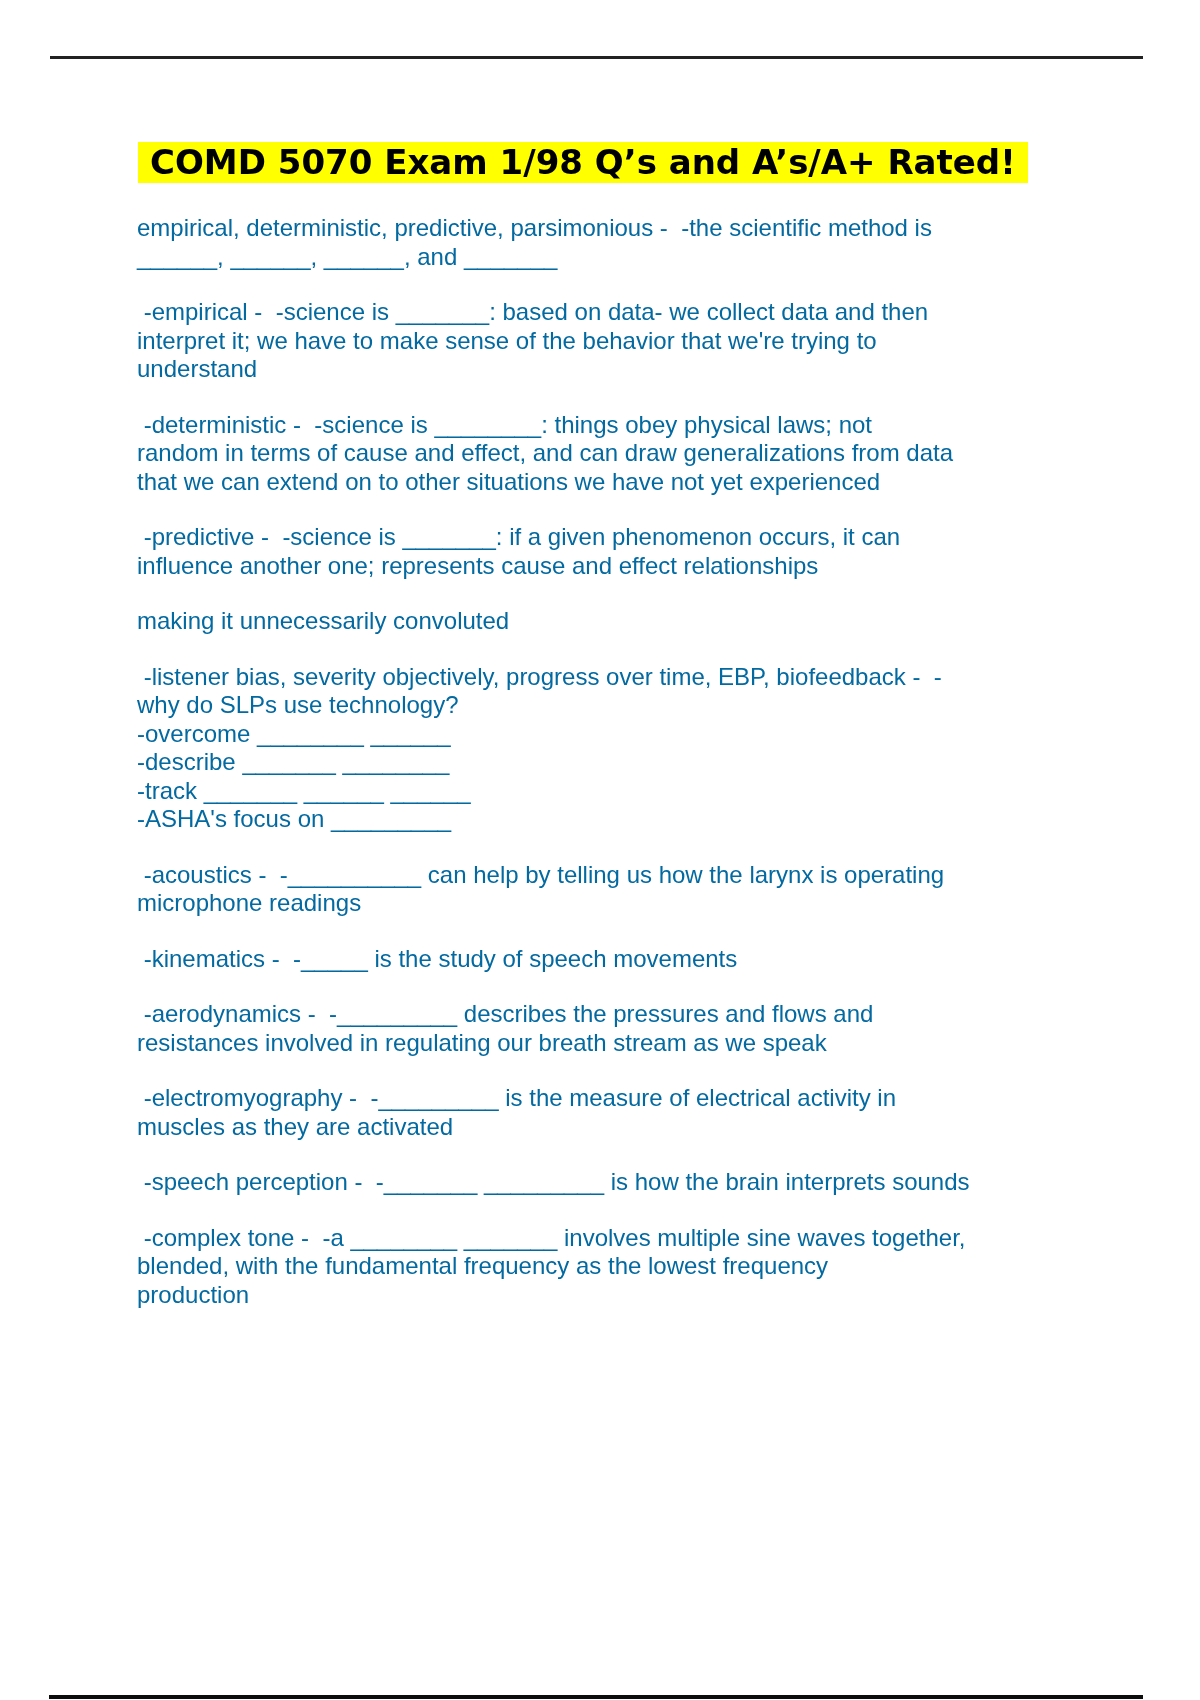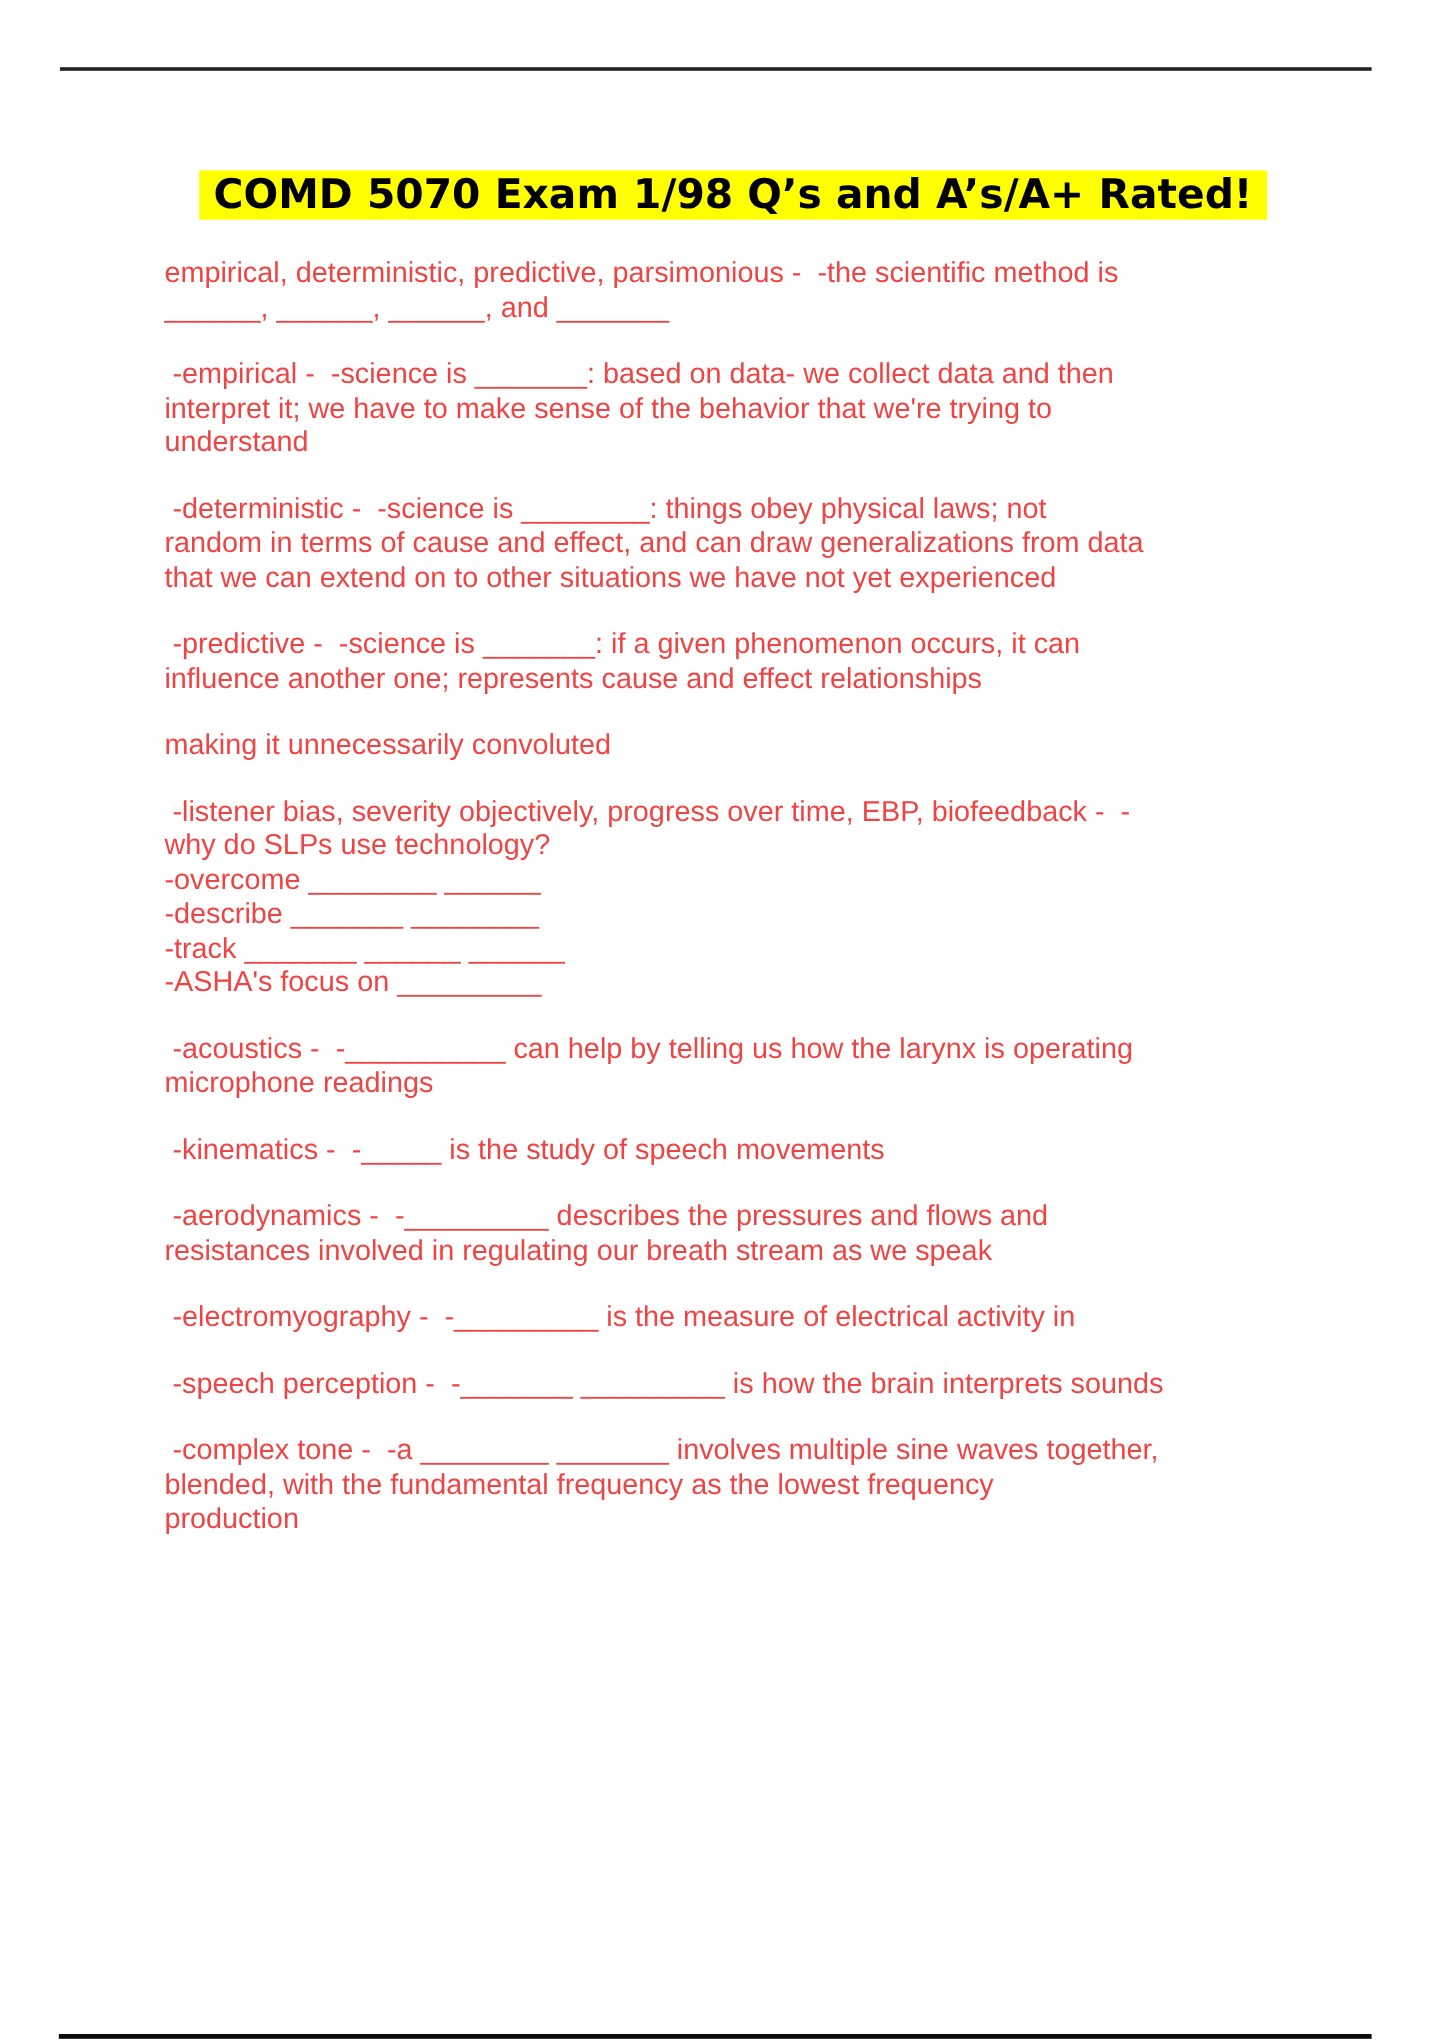--- a/index.html
+++ b/index.html
@@ -17,28 +17,27 @@
   .title {
     display: inline-block;
     background: #ffff00;
     color: #000000;
     font-family: "DejaVu Sans", sans-serif;
     font-weight: bold;
     font-size: 34px;
     line-height: 41px;
     padding: 0 12px;
     white-space: pre;
-    margin-left: 28px;
   }
   .content {
     position: absolute;
     left: 137px;
     top: 214px;
     width: 980px;
-    color: #ef4444;
+    color: #0369a1;
     font-family: "Liberation Sans", sans-serif;
     font-size: 24px;
     line-height: 28.5px;
   }
   .para { margin: 0 0 27px 0; }
   .line { white-space: pre-wrap; }
 </style>
 </head>
 <body>
 
@@ -95,20 +94,21 @@
       <div class="line"> -kinematics -  -_____ is the study of speech movements</div>
     </div>
 
     <div class="para">
       <div class="line"> -aerodynamics -  -_________ describes the pressures and flows and</div>
       <div class="line">resistances involved in regulating our breath stream as we speak</div>
     </div>
 
     <div class="para">
       <div class="line"> -electromyography -  -_________ is the measure of electrical activity in</div>
+      <div class="line">muscles as they are activated</div>
     </div>
 
     <div class="para">
       <div class="line"> -speech perception -  -_______ _________ is how the brain interprets sounds</div>
     </div>
 
     <div class="para">
       <div class="line"> -complex tone -  -a ________ _______ involves multiple sine waves together,</div>
       <div class="line">blended, with the fundamental frequency as the lowest frequency</div>
       <div class="line">production</div>

